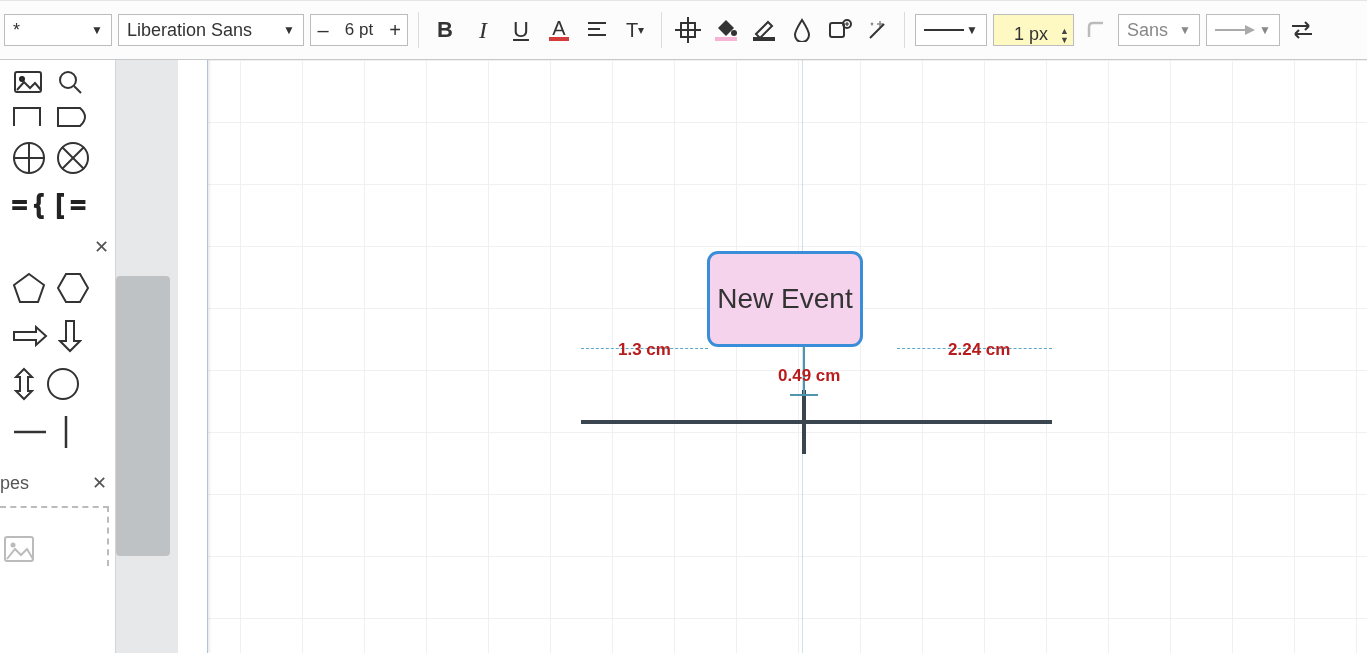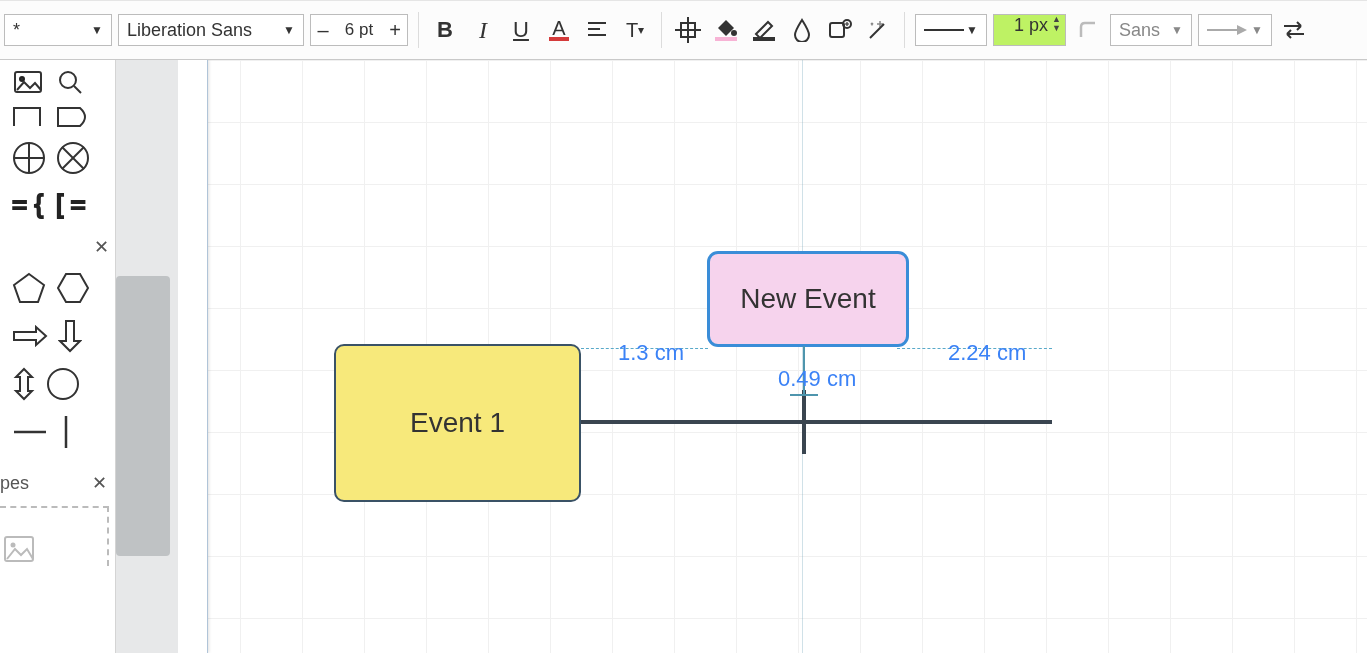--- a/index.html
+++ b/index.html
@@ -54,23 +54,23 @@
     margin: 0 4px;
   }
   .minusplus {
     display:flex; align-items:center;
     border:1px solid #bcbcbc; height:32px; background:#fff;
   }
   .minusplus .pm { width:24px; text-align:center; font-size:20px; color:#333;}
   .minusplus .val { width:48px; text-align:center; font-size:17px; }
 
   .lw-box {
-    display:flex; align-items:flex-start;
-    border:1px solid #bcbcbc; height:32px; background:#bef264;
-    padding: 0 4px 0 10px; gap:4px;
+    display:flex; align-items:flex-end;
+    border:1px solid #bcbcbc; height:32px; background:#fef9c3;
+    padding: 0 4px 0 10px; gap:12px;
   }
   .lw-box .val { width:44px; text-align:right; font-size:18px;}
   .spin { display:flex; flex-direction:column; font-size:9px; line-height:9px; color:#444;}
 
   
   .leftpanel {
     position:absolute;
     left:0; top:60px;
     width:116px;
     height: calc(653px - 60px);
@@ -135,21 +135,21 @@
     border:2px solid #3a5266;
     border-radius:10px;
     display:flex; align-items:center; justify-content:center;
     font-size:28px; color:#333;
   }
   .sel { outline:2px solid #3a8dd8; outline-offset:-1px;}
   .guide-v { position:absolute; width:0; border-left:1px dashed #58a9c9; }
   .guide-h { position:absolute; height:0; border-top:1px dashed #58a9c9; }
   .guide-solid-v { position:absolute; width:0; border-left:2px solid #4e95ad;}
   .guide-solid-h { position:absolute; height:0; border-top:2px solid #4e95ad;}
-  .meas { position:absolute; font-size:22px; color:#3b82f6; font-weight:400;}
+  .meas { position:absolute; font-size:17px; color:#b91c1c; font-weight:700;}
   .coord-box {
     position:absolute;
     background:#fff;
     border:1px solid #b8b8b8;
     padding:3px 10px;
     font-size:16px; color:#5a5a5a;
   }
   .connector { position:absolute; height:0; border-top:4px solid #3a4550;}
   .connector-bar { position:absolute; width:0; border-left:4px solid #3a4550;}
 
@@ -399,29 +399,26 @@
 <div class="scroll-strip">
   <div class="scroll-thumb"></div>
 </div>
 
 <div class="canvas-wrap">
   <div class="grid"></div>
   <div class="paper-edge"></div>
 
   <div class="guide-v" style="left:624px; top:0; height:100%; border-left:1px solid rgba(120,170,190,.35);"></div>
 
-  <div class="shape" style="left:156px; top:284px; width:247px; height:158px; background:#f7e97b;">
-    <span>Event 1</span>
-  </div>
 
 
   <div class="connector" style="left:403px; top:360px; width:471px;"></div>
   <div class="connector-bar" style="left:624px; top:330px; height:64px;"></div>
 
-  <div class="shape sel" style="left:530px; top:192px; width:200px; height:94px; background:#f6d3ed; border-color:#3a8dd8;">
+  <div class="shape sel" style="left:530px; top:192px; width:154px; height:94px; background:#f6d3ed; border-color:#3a8dd8;">
     <span>New Event</span>
   </div>
 
   <div class="guide-h" style="left:403px; top:288px; width:127px;"></div>
   <div class="guide-h" style="left:719px; top:288px; width:155px;"></div>
 
   <div class="meas" style="left:440px; top:280px;">1.3 cm</div>
   <div class="meas" style="left:770px; top:280px;">2.24 cm</div>
 
   <div class="guide-solid-v" style="left:625px; top:286px; height:48px;"></div>

